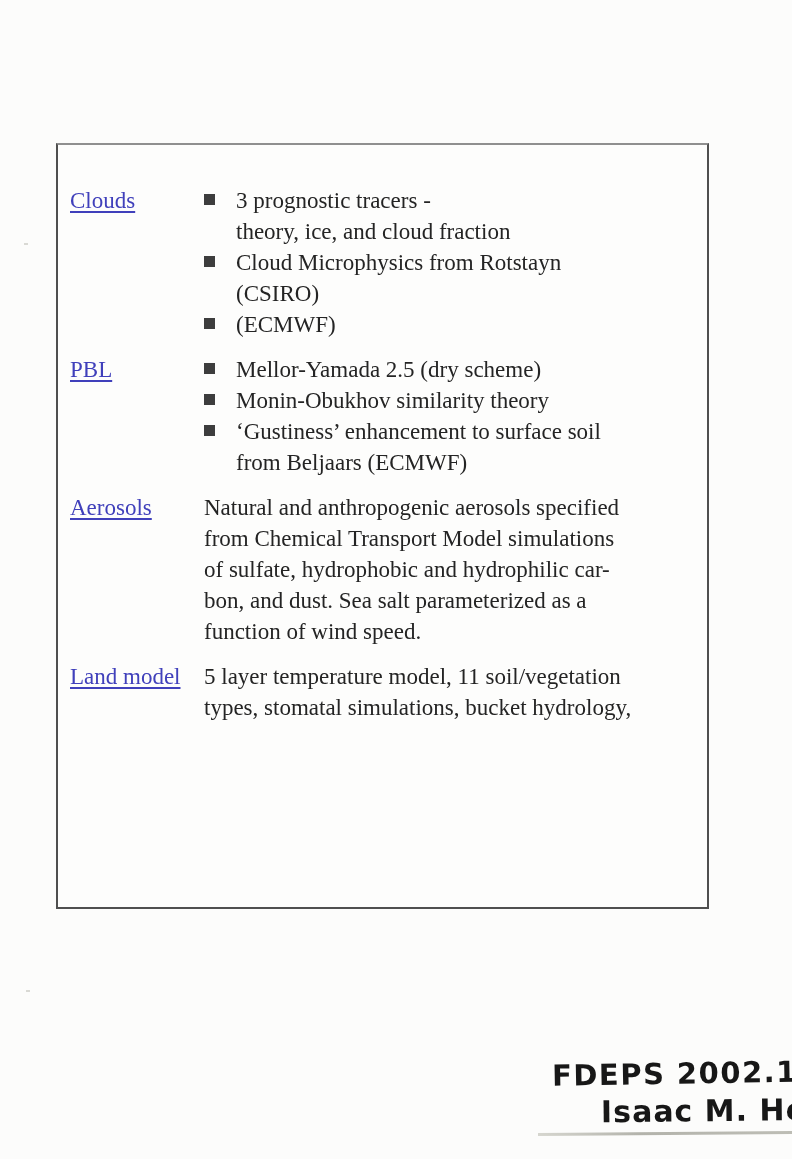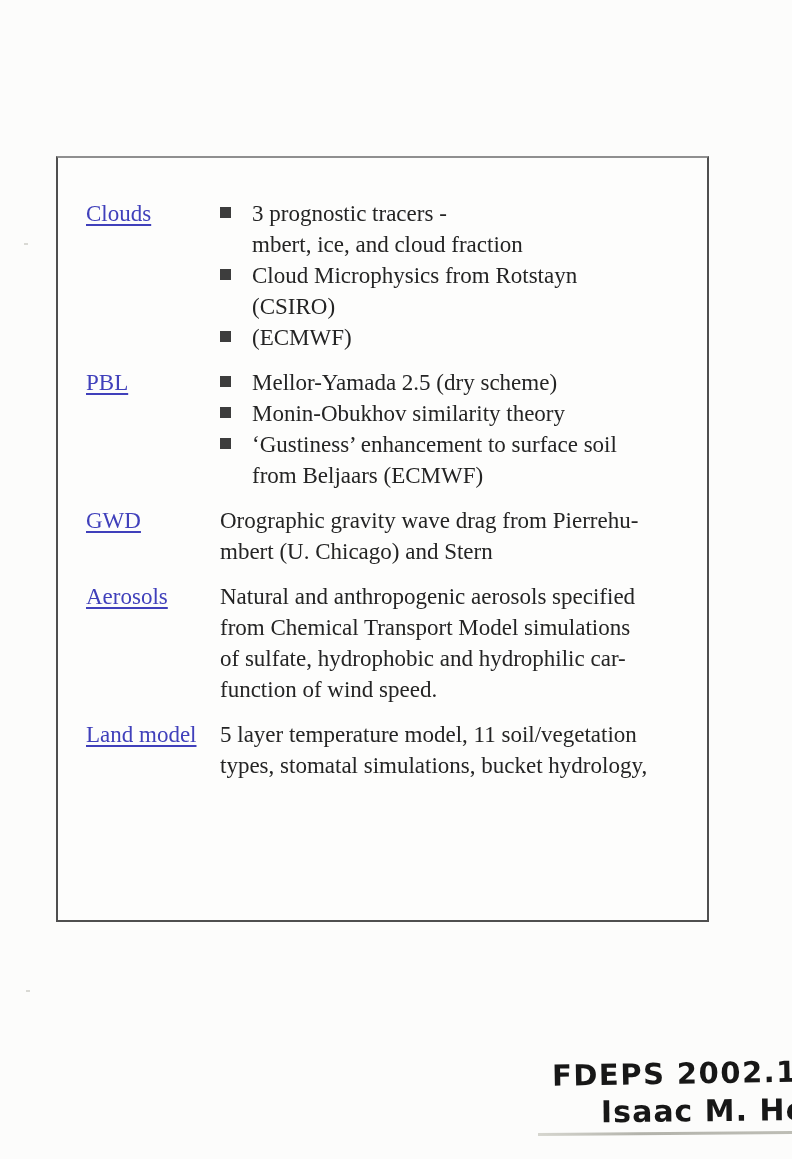--- a/index.html
+++ b/index.html
@@ -15,28 +15,28 @@
     font-family: "Liberation Serif", "DejaVu Serif", serif;
   }
   .page {
     position: absolute;
     inset: 0;
   }
   
   .panel {
     position: absolute;
     left: 56px;
-    top: 156px;
+    top: 143px;
     width: 653px;
     height: 766px;
     box-sizing: border-box;
     border: 2px solid var(--border-color, #4f4f4f);
     border-top-color: #8f8f8f;
     background: #fdfdfc;
-    padding: 40px 24px 0 28px;
+    padding: 40px 24px 0 12px;
   }
   .section {
     display: flex;
     align-items: flex-start;
     margin-bottom: 14px;
     font-size: 23px;
     line-height: 31px;
     color: var(--text-color, #242424);
   }
   .term {
@@ -112,21 +112,21 @@
 <div class="page">
 
   <div class="panel">
       <div class="section">
         <span class="term">Clouds</span>
         <div class="content-col">
           <div class="bullet-item">
             <span class="bullet-sq"></span>
             <div>
               <div class="line">3 prognostic tracers -</div>
-              <div class="line">mbert, ice, and cloud fraction</div>
+              <div class="line">theory, ice, and cloud fraction</div>
             </div>
           </div>
           <div class="bullet-item">
             <span class="bullet-sq"></span>
             <div>
               <div class="line">Cloud Microphysics from Rotstayn</div>
               <div class="line">(CSIRO)</div>
             </div>
           </div>
           <div class="bullet-item">
@@ -155,32 +155,26 @@
           <div class="bullet-item">
             <span class="bullet-sq"></span>
             <div>
               <div class="line">‘Gustiness’ enhancement to surface soil</div>
               <div class="line">from Beljaars (ECMWF)</div>
             </div>
           </div>
         </div>
       </div>
       <div class="section">
-        <span class="term">GWD</span>
-        <div class="content-col">
-          <div class="line">Orographic gravity wave drag from Pierrehu-</div>
-          <div class="line">mbert (U. Chicago) and Stern</div>
-        </div>
-      </div>
-      <div class="section">
         <span class="term">Aerosols</span>
         <div class="content-col">
           <div class="line">Natural and anthropogenic aerosols specified</div>
           <div class="line">from Chemical Transport Model simulations</div>
           <div class="line">of sulfate, hydrophobic and hydrophilic car-</div>
+          <div class="line">bon, and dust. Sea salt parameterized as a</div>
           <div class="line">function of wind speed.</div>
         </div>
       </div>
       <div class="section">
         <span class="term">Land model</span>
         <div class="content-col">
           <div class="line">5 layer temperature model, 11 soil/vegetation</div>
           <div class="line">types, stomatal simulations, bucket hydrology,</div>
         </div>
       </div>

